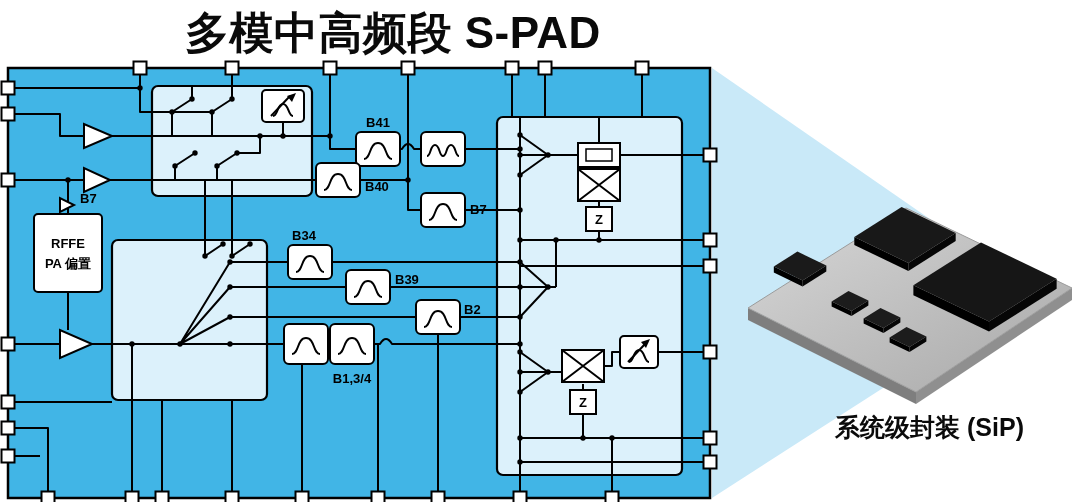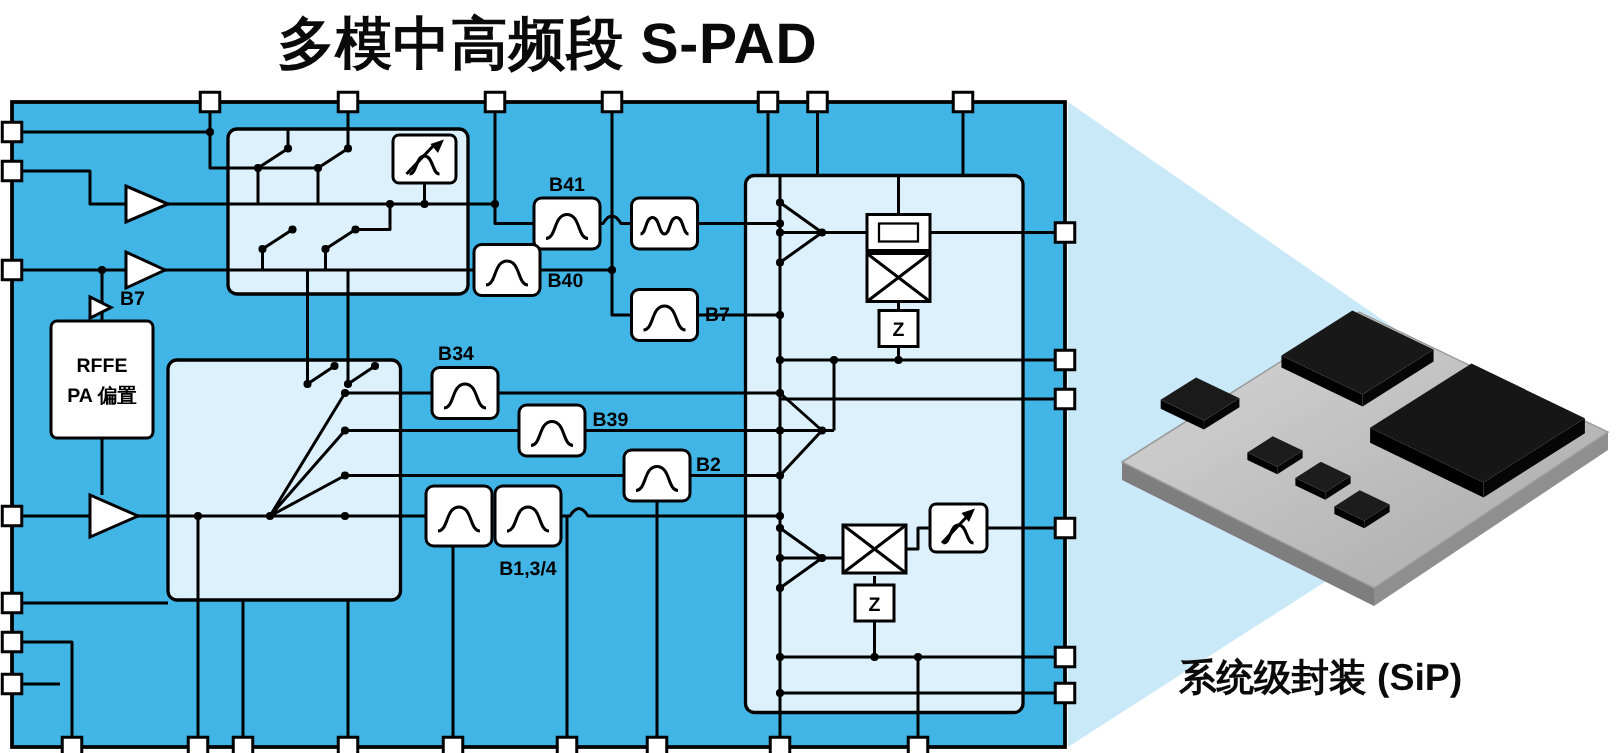--- a/index.html
+++ b/index.html
@@ -1,20 +1,20 @@
 <!DOCTYPE html>
 <html><head>
 <meta charset="utf-8">
 <style>
   html,body{margin:0;padding:0;background:#fff;}
   .canvas{position:relative;width:1080px;height:502px;background:#ffffff;overflow:hidden;
           font-family:"Liberation Sans","DejaVu Sans",sans-serif;}
-  .title{position:absolute;left:185px;top:4px;font-size:38px;font-weight:800;color:#0a0a0a;
+  .title{position:absolute;left:185px;top:4px;font-size:44px;font-weight:800;color:#0a0a0a;
          letter-spacing:0.5px;white-space:nowrap;}
-  .sip-label{position:absolute;left:786px;top:435px;width:238px;text-align:left;
+  .sip-label{position:absolute;left:786px;top:411px;width:238px;text-align:right;
              font-size:25px;font-weight:800;color:#0a0a0a;white-space:nowrap;}
   svg{position:absolute;left:0;top:0;}
   .wire{stroke:#000;stroke-width:2;fill:none;stroke-linejoin:round;}
   .blade{stroke:#000;stroke-width:2;fill:none;}
   .panel{stroke:#000;stroke-width:2.2;}
   .box{fill:#ffffff;stroke:#000;stroke-width:2;}
   .pin{fill:#ffffff;stroke:#000;stroke-width:2;}
   .dot{fill:#000;}
   .lbl{font-family:"Liberation Sans","DejaVu Sans",sans-serif;font-weight:bold;font-size:13px;fill:#000;}
   .lblz{font-family:"Liberation Sans","DejaVu Sans",sans-serif;font-weight:bold;font-size:13px;fill:#000;}

